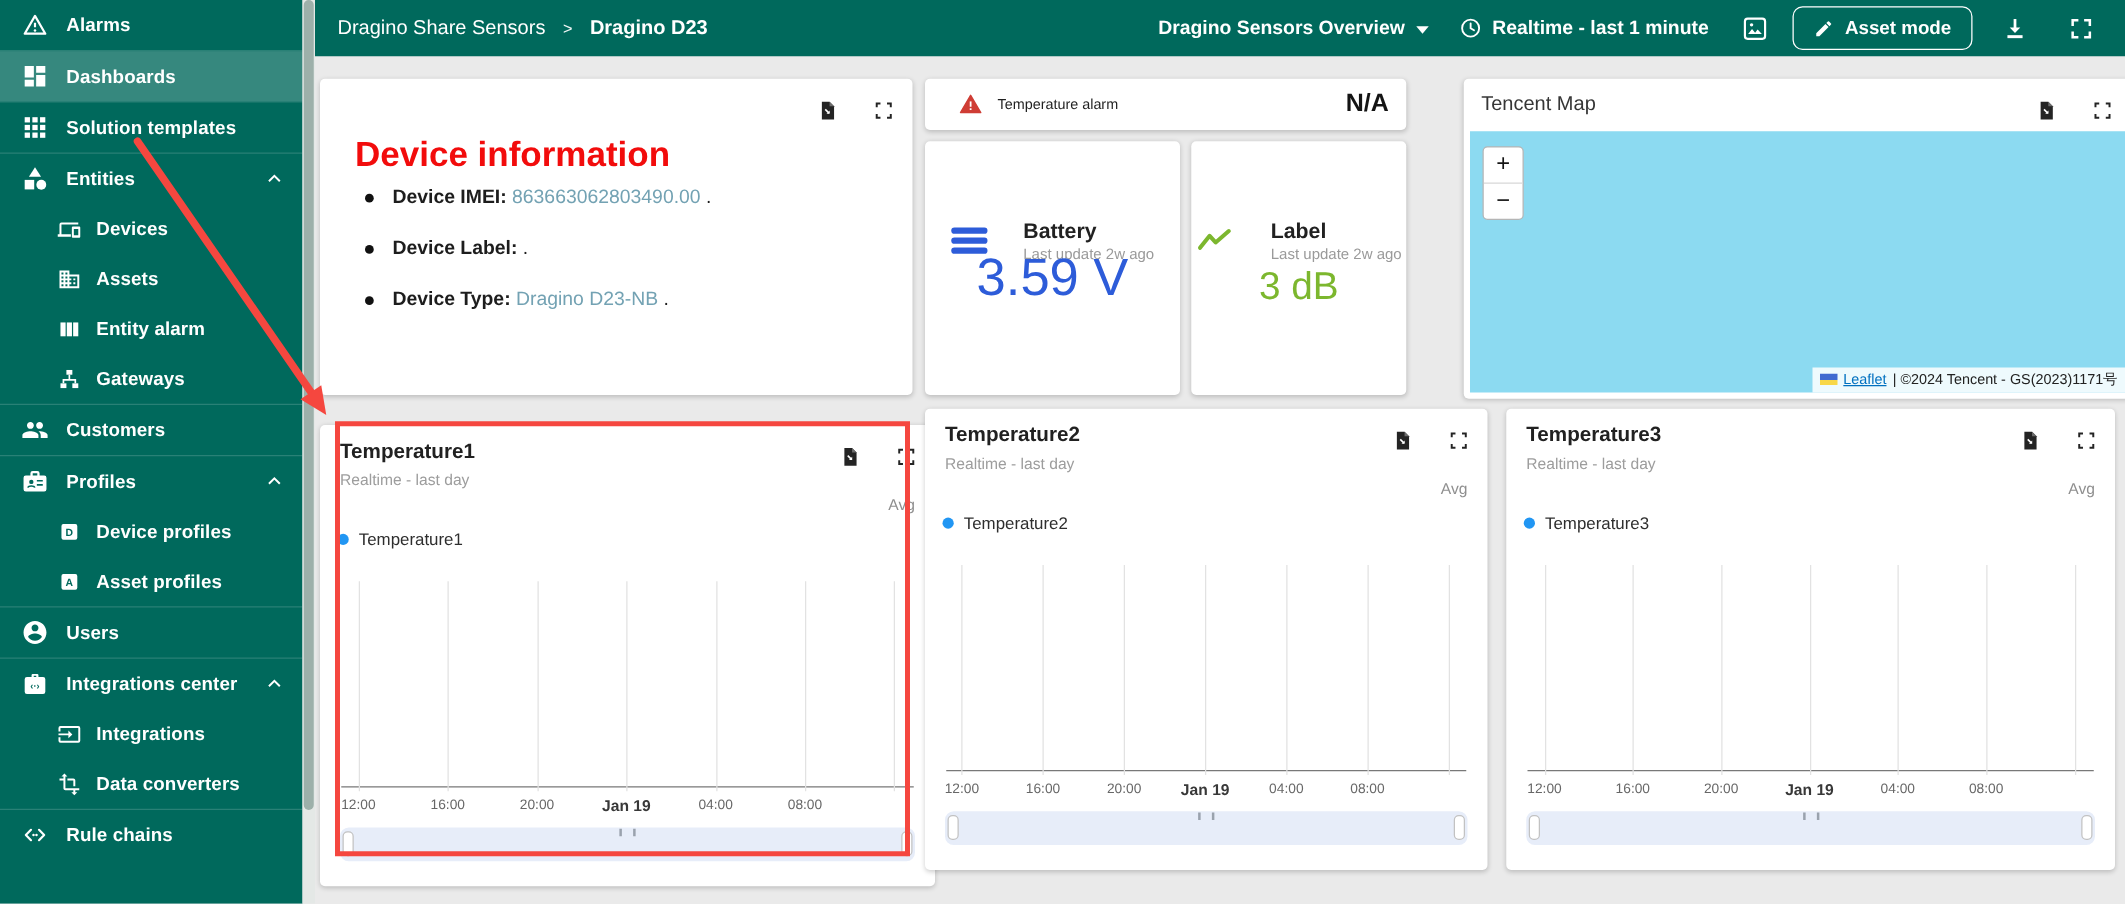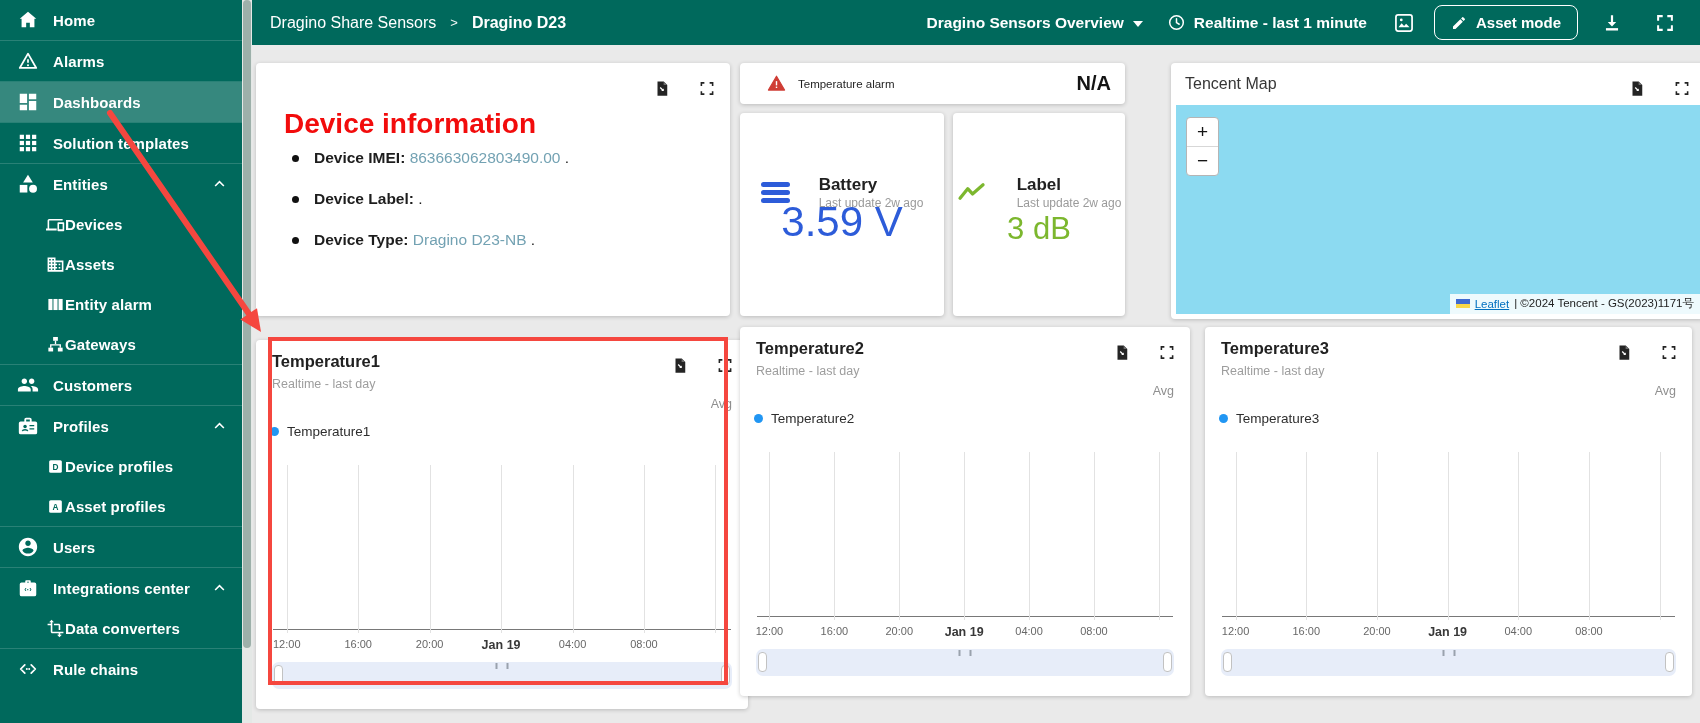--- a/index.html
+++ b/index.html
@@ -7,21 +7,21 @@
     width:1700px;height:723px;position:relative;overflow:hidden;
     background:#eaeaea;font-family:"Liberation Sans",sans-serif;
     -webkit-font-smoothing:antialiased;
   }
   
   .sidebar{position:absolute;left:0;top:0;width:242px;height:723px;background:#00695c;color:#fff;z-index:5;overflow:hidden}
   .sb-section{border-bottom:1px solid rgba(255,255,255,.16)}
   .sb-section:last-child{border-bottom:none}
   .sb-item{height:40px;display:flex;align-items:center;padding-left:17px;gap:14px;font-size:15px;font-weight:700;position:relative;cursor:pointer;letter-spacing:.1px}
   .sb-item.active{background:rgba(255,255,255,.21)}
-  .sb-item.sub{padding-left:46px;gap:0}
+  .sb-item.sub{padding-left:46px;gap:12px}
   .sb-icon{display:flex}
   .sb-icon svg{width:22px;height:22px;display:block}
   .sub .sb-icon svg{width:19px;height:19px}
   .sb-chevron{position:absolute;right:13px;top:50%;transform:translateY(-50%);display:flex}
   .sb-chevron svg{width:19px;height:19px}
   
   .v-scroll{position:absolute;left:242px;top:0;width:10px;height:723px;background:#e4e8e6;z-index:6}
   .v-scroll .thumb{position:absolute;left:1px;top:0;width:8px;height:648px;background:#9db0aa;border-radius:4px}
   
   .topbar{position:absolute;left:252px;top:0;width:1448px;height:45px;background:#00695c;color:#fff;display:flex;align-items:center;z-index:4}
@@ -97,30 +97,20 @@
 </style>
 </head>
 <body>
 
 <aside class="sidebar">
   <nav>
       <div class="sb-section">
         <div class="sb-item">
           <span class="sb-icon">
             <svg viewBox="0 0 24 24">
-              <path d="M12 3 21 10.5H19V20h-5v-5h-4v5H5V10.5H3Z" fill="currentColor"></path>
-            </svg>
-          </span>
-          <span class="sb-label">Home</span>
-        </div>
-      </div>
-      <div class="sb-section">
-        <div class="sb-item">
-          <span class="sb-icon">
-            <svg viewBox="0 0 24 24">
               <path d="M12 4 21 19.6H3Z" fill="none" stroke="currentColor" stroke-width="1.9" stroke-linejoin="round"></path>
               <path d="M12 10v4" stroke="currentColor" stroke-width="1.9"></path>
               <circle cx="12" cy="16.7" r="1.1" fill="currentColor"></circle>
             </svg>
           </span>
           <span class="sb-label">Alarms</span>
         </div>
       </div>
       <div class="sb-section">
         <div class="sb-item active">
@@ -272,20 +262,28 @@
               <path d="M10 3.5h4a1 1 0 0 1 1 1V6h4a2 2 0 0 1 2 2v11a2 2 0 0 1-2 2H5a2 2 0 0 1-2-2V8a2 2 0 0 1 2-2h4V4.5a1 1 0 0 1 1-1Zm.9 2.5h2.2v-.9h-2.2Z" fill="currentColor"></path>
               <text x="12" y="16.6" font-size="8" font-weight="bold" text-anchor="middle" fill="#00695c">‹·›</text>
             </svg>
           </span>
           <span class="sb-label">Integrations center</span>
           <span class="sb-chevron">
             <svg viewBox="0 0 24 24">
               <path d="m6.5 14.5 5.5-5.5 5.5 5.5" fill="none" stroke="currentColor" stroke-width="2"></path>
             </svg>
           </span>
+        </div>
+        <div class="sb-item sub">
+          <span class="sb-icon">
+            <svg viewBox="0 0 24 24">
+              <path d="M21 3.5H3a2 2 0 0 0-2 2V9h2V5.5h18v13H3V15H1v3.5a2 2 0 0 0 2 2h18a2 2 0 0 0 2-2v-13a2 2 0 0 0-2-2ZM11 16l4-4-4-4v3H1v2h10Z" fill="currentColor"></path>
+            </svg>
+          </span>
+          <span class="sb-label">Integrations</span>
         </div>
         <div class="sb-item sub">
           <span class="sb-icon">
             <svg viewBox="0 0 24 24">
               <path d="M22 18v-2H8V4h2L7 1 4 4h2v2H2v2h4v8c0 1.1.9 2 2 2h8v2h-2l3 3 3-3h-2v-2h4zM10 8h6v6h2V8c0-1.1-.9-2-2-2h-6v2z" fill="currentColor"></path>
             </svg>
           </span>
           <span class="sb-label">Data converters</span>
         </div>
       </div>

